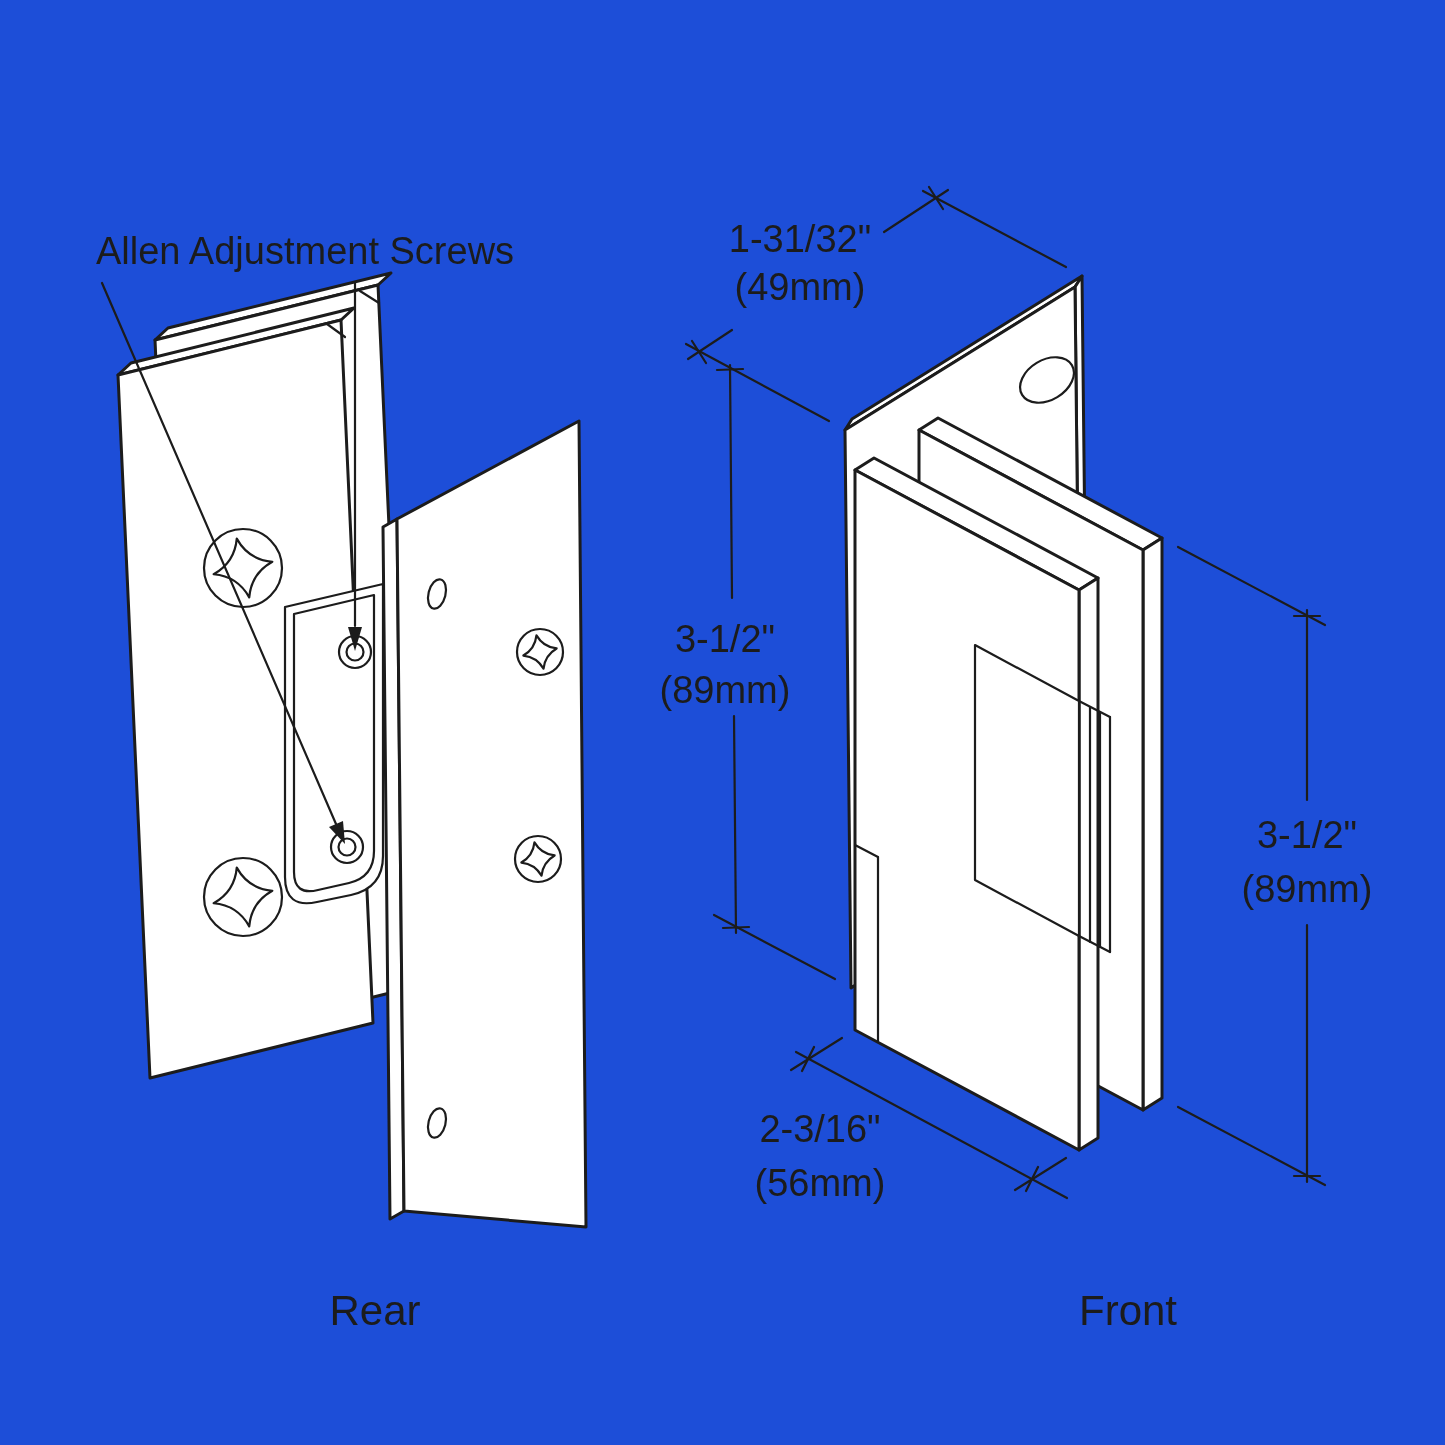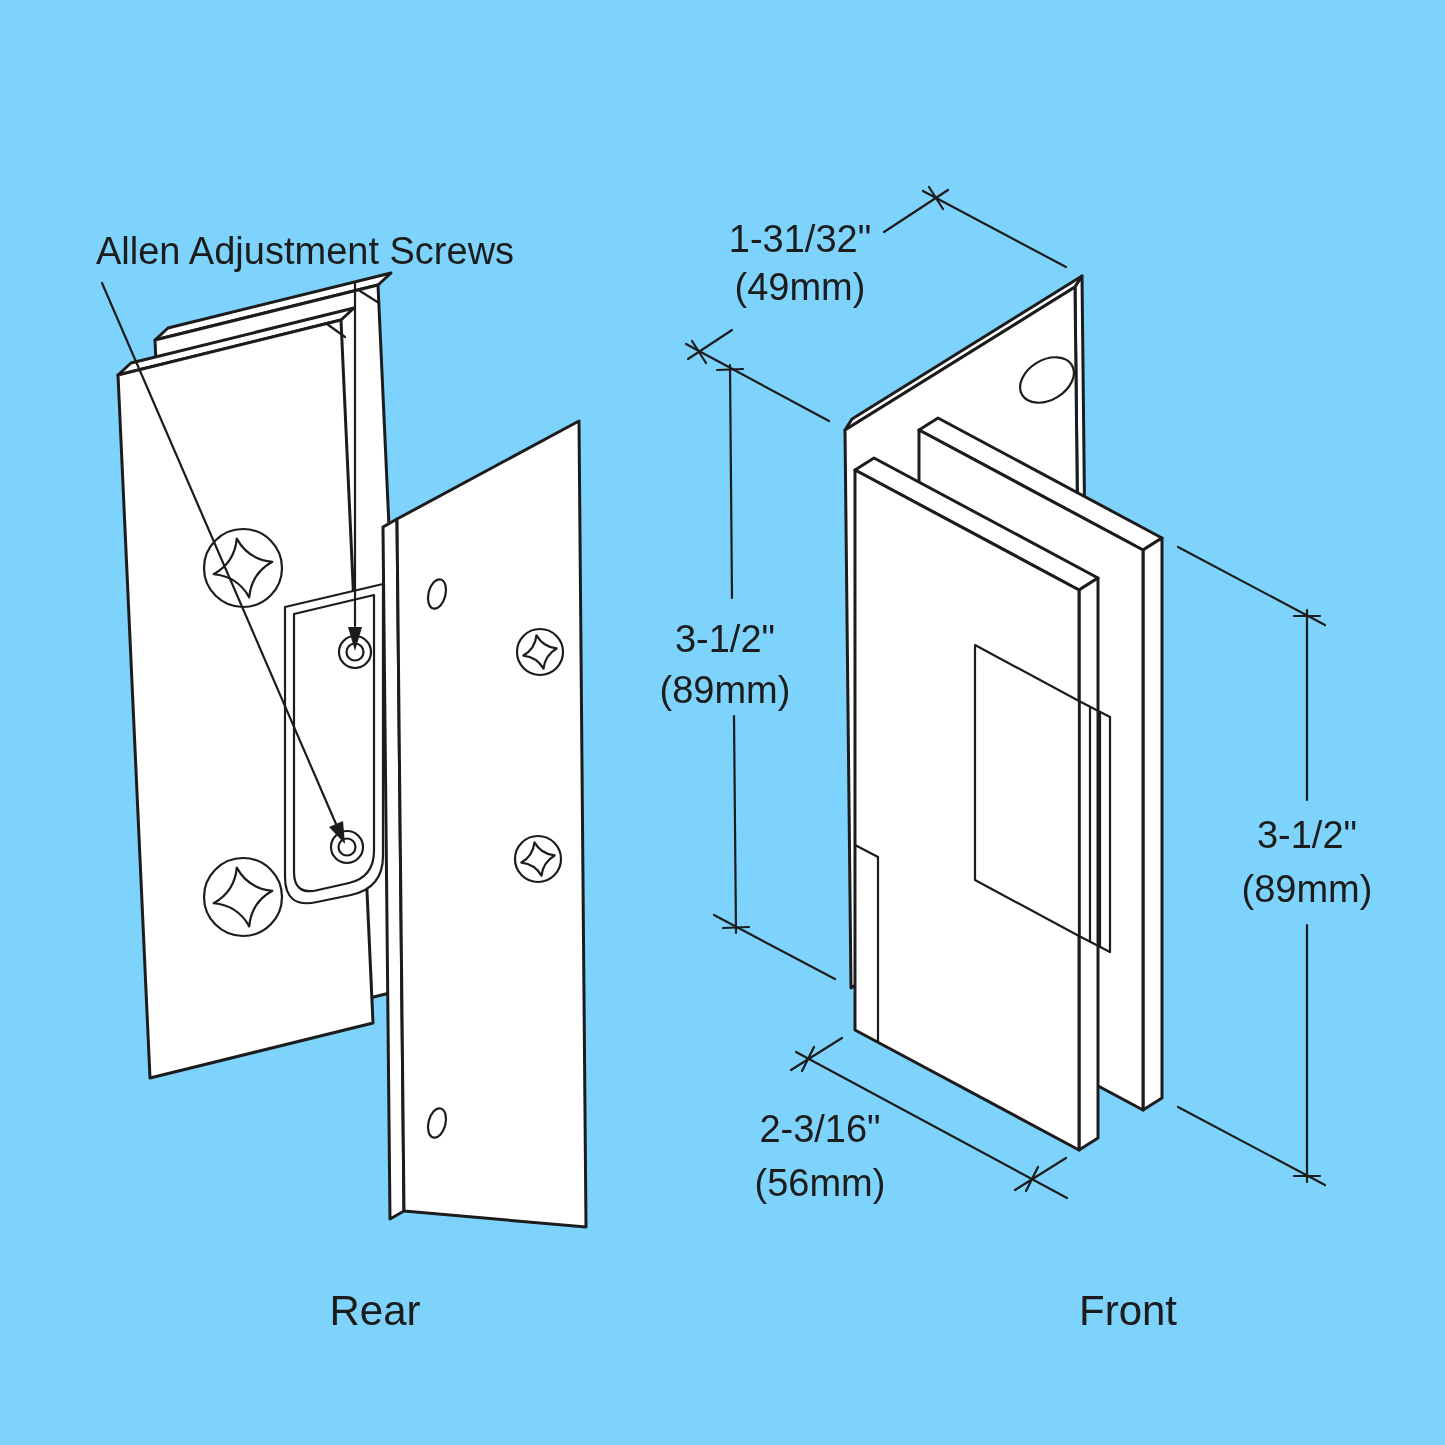--- a/index.html
+++ b/index.html
@@ -1,16 +1,16 @@
 <!DOCTYPE html>
 <html><head>
 <meta charset="utf-8">
 <style>
   html,body{margin:0;padding:0;background:#ffffff;}
-  .canvas{position:relative;width:1445px;height:1445px;background:#7dd3fc;overflow:hidden;}
+  .canvas{position:relative;width:1445px;height:1445px;background:#1d4ed8;overflow:hidden;}
   svg{display:block;width:1445px;height:1445px;}
   
   .pl{fill:#ffffff;stroke:#1c1c1c;stroke-width:3;stroke-linejoin:round;}
   .pl2{fill:#ffffff;stroke:#1c1c1c;stroke-width:2.2;stroke-linejoin:round;}
   .ln{fill:none;stroke:#1c1c1c;stroke-width:2.2;stroke-linecap:round;stroke-linejoin:round;}
   .dim{fill:none;stroke:#1c1c1c;stroke-width:2.2;stroke-linecap:round;}
   .solid{fill:#1c1c1c;stroke:none;}
   text{font-family:"Liberation Sans","DejaVu Sans",sans-serif;fill:#1c1c1c;}
   .t38{font-size:38px;text-anchor:middle;}
   .t42{font-size:42px;text-anchor:middle;}

